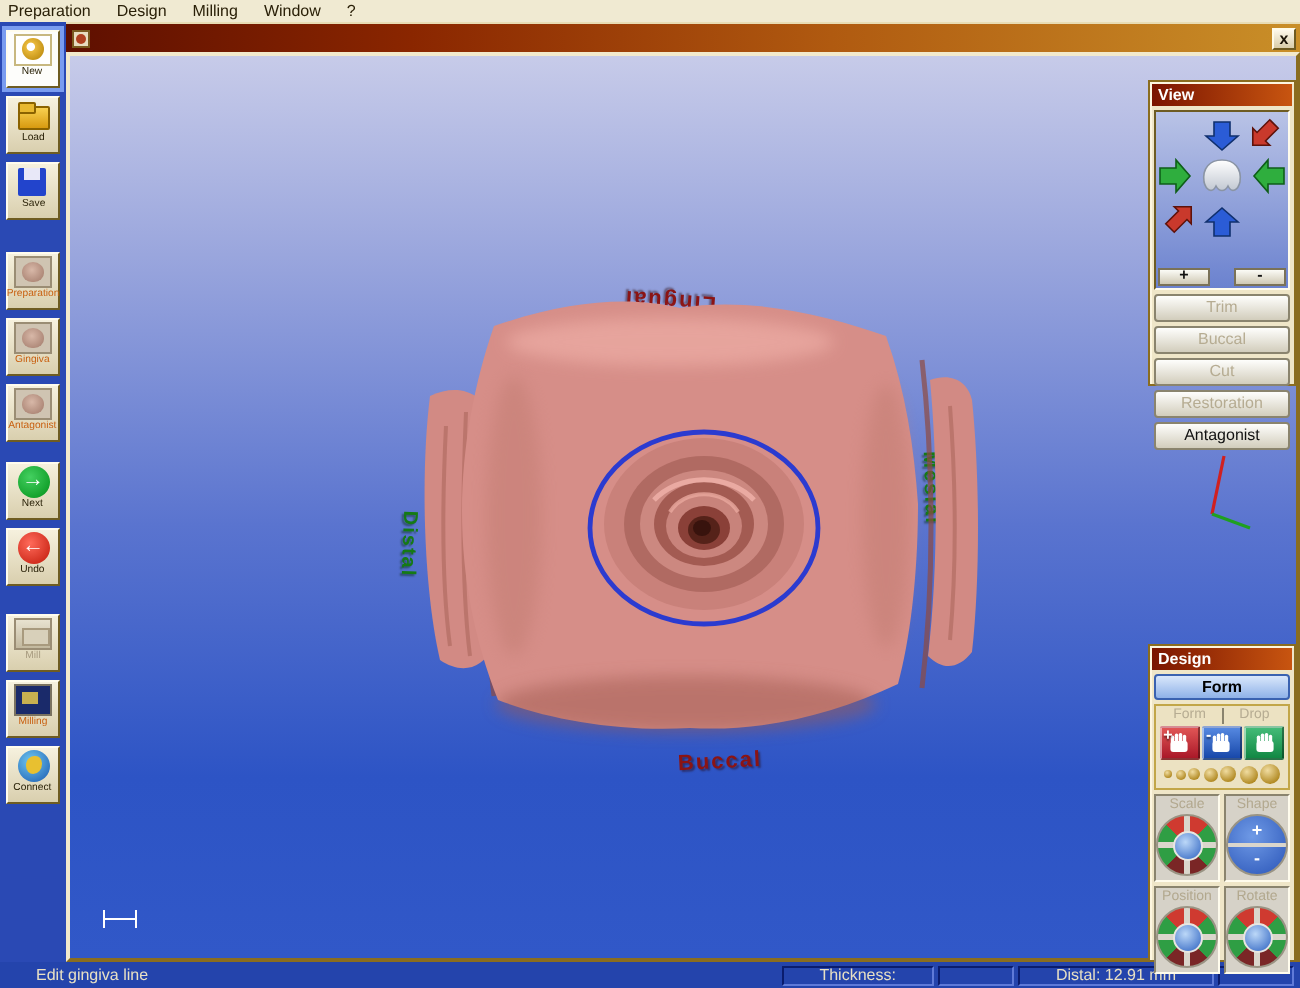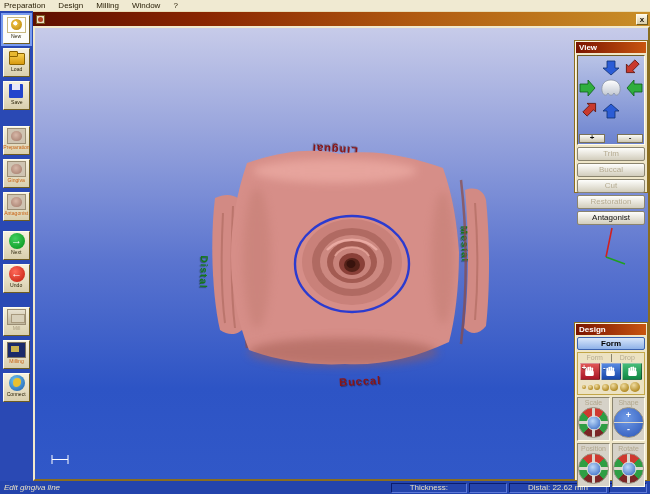--- a/index.html
+++ b/index.html
@@ -141,21 +141,21 @@
     background:radial-gradient(circle at 40% 35%, #bcd8f8, #2a60c0); }
   .shape-ctl { width:31px; height:31px; border-radius:50%; border:1px solid #9a9484; position:relative;
     background:linear-gradient(to bottom, transparent 47%, #dad6cc 47% 53%, transparent 53%),
       radial-gradient(circle at 42% 35%, #6f9ae6, #2a55b8); color:#fff; font-weight:bold; font-size:9px; }
   .shape-ctl span { position:absolute; left:50%; transform:translateX(-50%); line-height:9px; }
   .shape-plus { top:3px; } .shape-minus { bottom:3px; }
 
   
   .statusbar { position:absolute; left:0; top:481px; width:650px; height:13px;
     background:#2444ac; display:flex; align-items:center; font-size:8px; color:#e8e0c4; }
-  .sb-msg { padding-left:4px;font-style:italic; }
+  .sb-msg { padding-left:18px; }
   .sb-spacer { flex:1; }
   .sb-cell { border:1px solid; border-color:#0a1c6e #5f7ad8 #5f7ad8 #0a1c6e;
     height:10px; line-height:8px; padding:0 18px; margin-right:2px; white-space:nowrap; }
   .sb-cell.empty1 { width:9px; } .sb-cell.empty2 { width:12px; margin-right:3px; }
 </style>
 </head>
 <body>
 
 <div class="menubar">
   <span>Preparation</span>
@@ -393,16 +393,16 @@
   </div>
 </div>
 
 <div class="statusbar">
   <span class="sb-msg">Edit gingiva line</span>
   <span class="sb-spacer"></span>
   <span class="sb-cell">Thickness:</span>
   <span class="sb-cell empty1"></span>
   <span class="sb-cell">
     <span>Distal:</span>
-    <span>22.62 mm</span>
+    <span>12.91 mm</span>
   </span>
   <span class="sb-cell empty2"></span>
 </div>
 
 </body></html>

